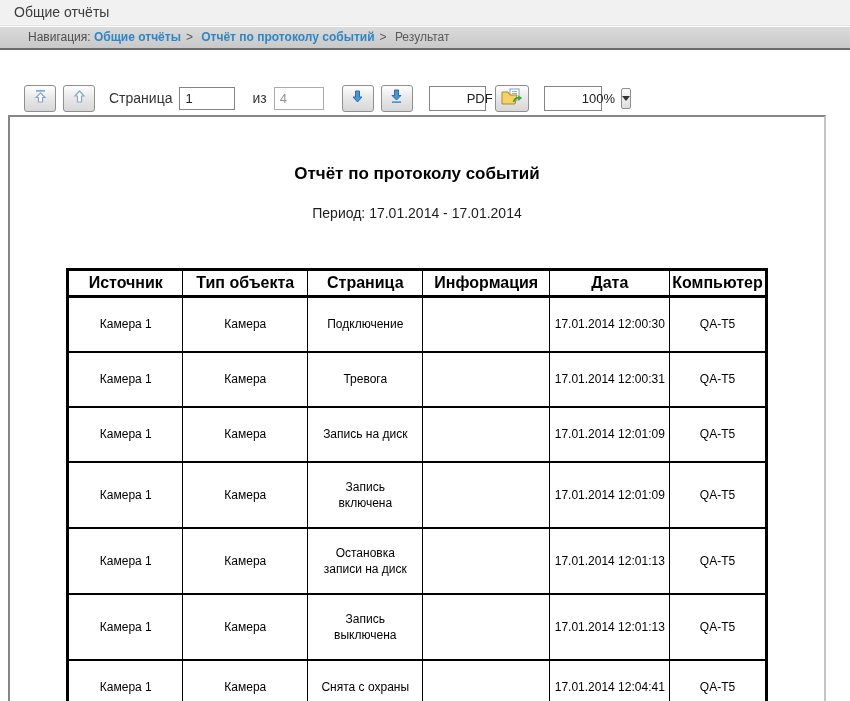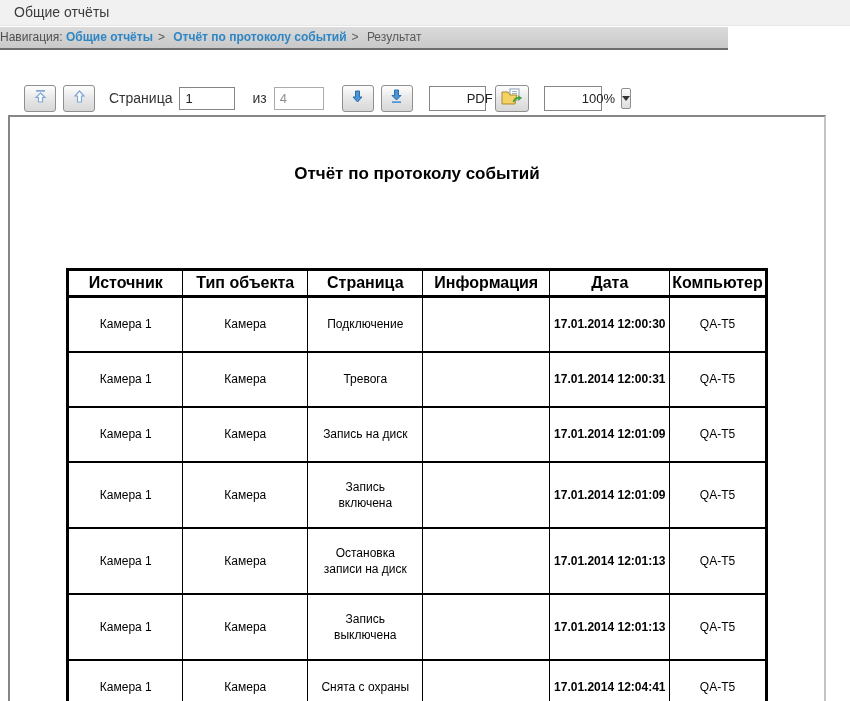--- a/index.html
+++ b/index.html
@@ -6,24 +6,24 @@
   html,body { width:850px; height:701px; overflow:hidden; background:#fff;
     font-family:"Liberation Sans","DejaVu Sans",sans-serif; }
   body { position:relative; }
 
   
   .titlebar { position:absolute; top:0; left:0; width:850px; height:26px;
     background:#f1f1f1; border-bottom:1px solid #e6e6e6;
     line-height:25px; padding-left:14px; font-size:14px; color:#3c3c3c; }
 
   
-  .breadcrumbbar { position:absolute; top:27px; left:0; width:728px; height:23px;
+  .breadcrumbbar { position:absolute; top:27px; left:0; width:850px; height:23px;
     background:linear-gradient(#dadada,#c9c9c9);
     border-bottom:2px solid #6d6d6d;
-    font-size:12px; color:#4f4f4f; line-height:20px; 
+    font-size:12px; color:#4f4f4f; line-height:20px; padding-left:28px;
     white-space:nowrap; }
   .breadcrumbbar .crumb-link { color:#2f86c5; font-weight:bold; cursor:pointer; }
   .breadcrumbbar .crumb-current { color:#5a5a5a; }
   .breadcrumbbar .crumb-sep { color:#5a5a5a; padding:0 5px; }
 
   
   .toolbar { position:absolute; top:84px; left:24px; height:28px;
     display:flex; align-items:center; }
   .tbtn { width:32px; height:27px; border:1px solid #8f8f8f; border-radius:3px;
     background:linear-gradient(#fefefe,#e9e9e9 45%,#d7d7d7);
@@ -53,21 +53,21 @@
   table.report { border-collapse:collapse; margin:151px auto 0;
     table-layout:fixed; }
   table.report { border:3px solid #000; }
   table.report th { border-left:1px solid #000; border-bottom:3px solid #000;
     height:27px; font-size:16px; font-weight:bold; color:#000;
     text-align:center; vertical-align:middle; padding:2px; }
   table.report td { border-left:1px solid #000; border-top:2px solid #000;
     height:55px; font-size:12px; color:#000; text-align:center;
     vertical-align:middle; padding:2px 4px; line-height:16px; }
   table.report td.col-event { padding:16px 10px; }
-  table.report td.col-date  { padding:2px 1px;font-weight:bold; }
+  table.report td.col-date  { padding:2px 1px; }
 </style>
 </head>
 <body>
 
 <div class="titlebar">
   <span>Общие отчёты</span>
 </div>
 
 <div class="breadcrumbbar">
   <span>Навигация:</span>
@@ -148,20 +148,21 @@
       <svg width="8" height="5" viewBox="0 0 8 5">
           <polygon points="0,0 8,0 4,5" fill="#333"></polygon>
         </svg>
     </span>
   </div>
 
 </div>
 
 <div class="panel">
   <div class="report-title">Отчёт по протоколу событий</div>
+  <div class="report-period">Период: 17.01.2014 - 17.01.2014</div>
 
   <table class="report">
     <colgroup id="cols">
         <col style="width: 115px;">
         <col style="width: 125px;">
         <col style="width: 115px;">
         <col style="width: 127px;">
         <col style="width: 120px;">
         <col style="width: 90px;">
       </colgroup>

